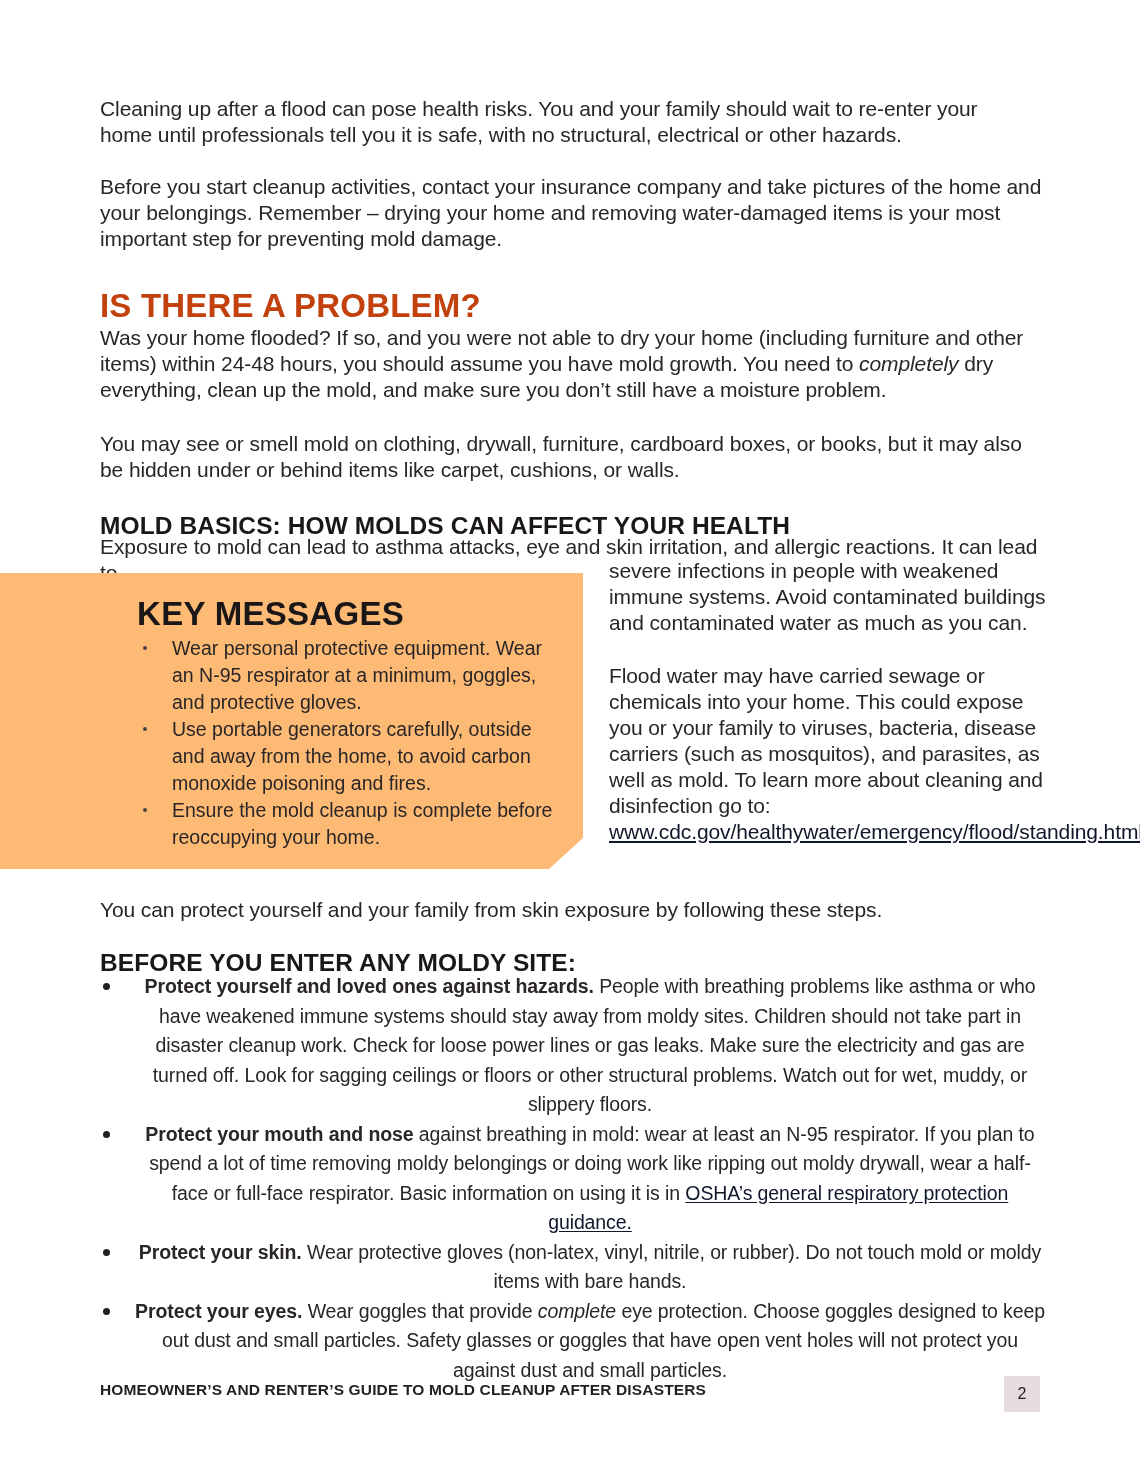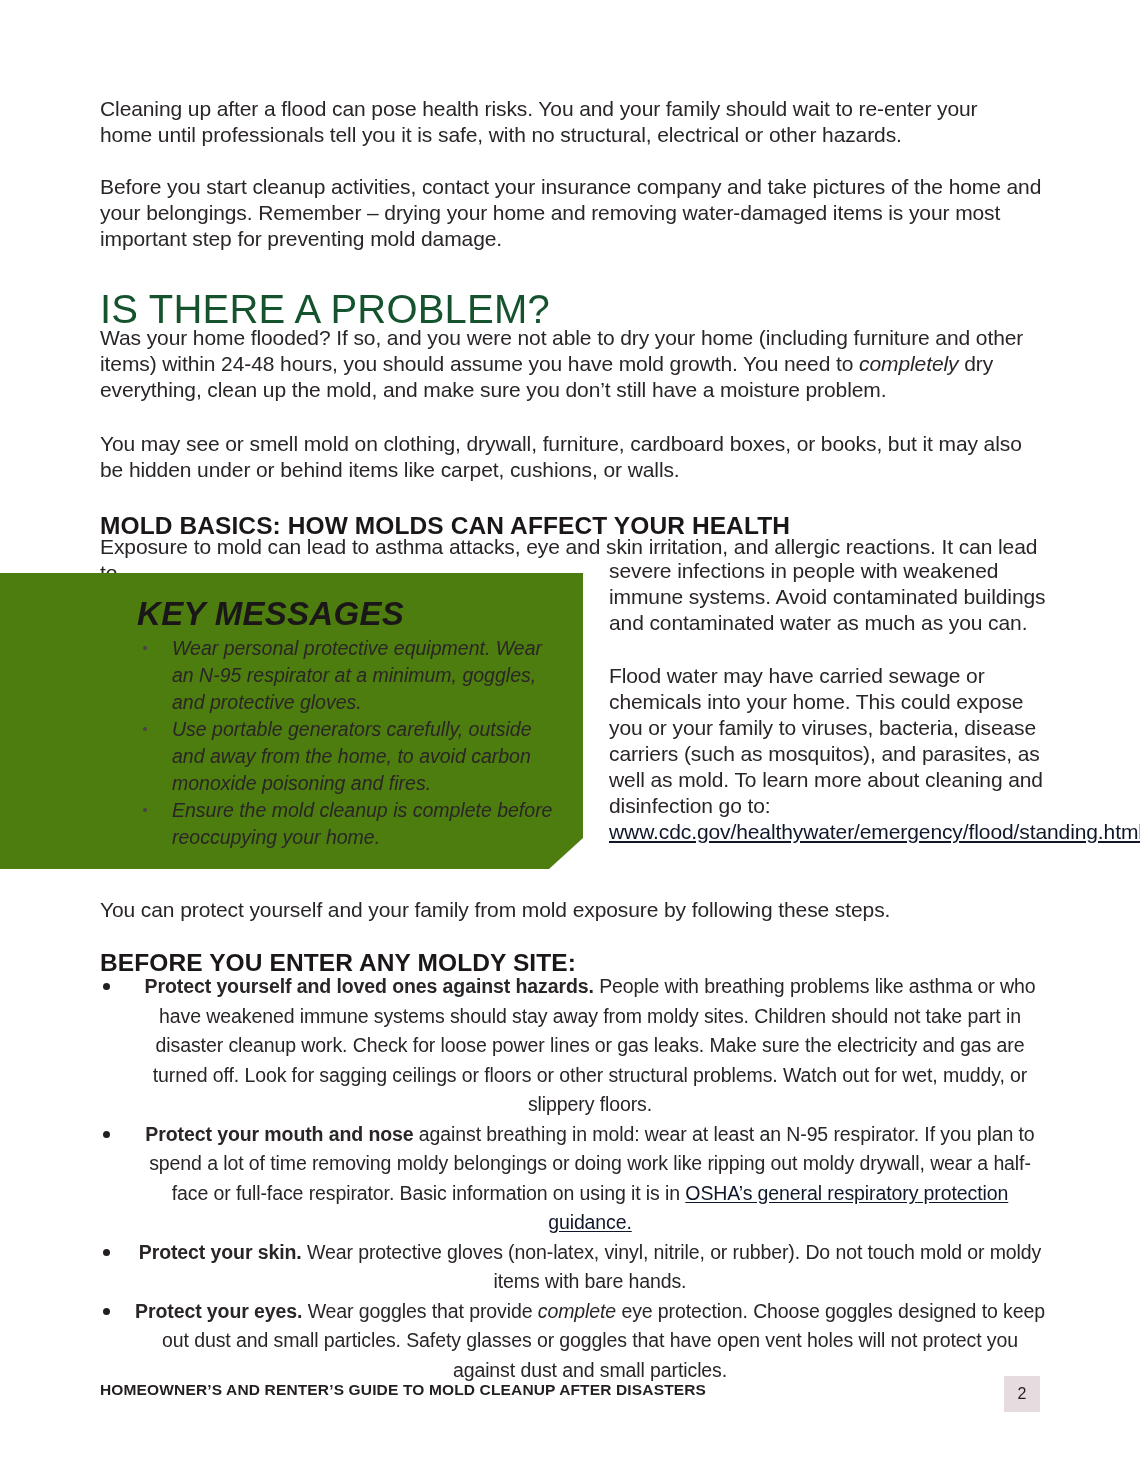--- a/index.html
+++ b/index.html
@@ -23,24 +23,24 @@
   
   .body-text {
     position: absolute;
     font-size: 21px;
     line-height: 26px;
     color: #2a2526;
     letter-spacing: -0.1px;
   }
   .h1 {
     position: absolute;
-    font-size: 40px;
-    font-weight: normal;
+    font-size: 33px;
+    font-weight: bold;
     letter-spacing: 0.2px;
-    color: #14532d;
+    color: #c2410c;
     line-height: 1;
   }
   .h2 {
     position: absolute;
     font-size: 24.5px;
     font-weight: bold;
     letter-spacing: 0.1px;
     color: #1b1718;
     line-height: 1;
     margin-top: 8px;
@@ -54,24 +54,23 @@
     text-underline-offset: 2px;
   }
 
   
   #key-messages {
     position: absolute;
     left: 0px;
     top: 573px;
     width: 583px;
     height: 296px;
-    background: #4d7c0f;
+    background: #fdba74;
     -webkit-clip-path: polygon(0 0, 583px 0, 583px 265px, 549px 296px, 0 296px);
     clip-path: polygon(0 0, 583px 0, 583px 265px, 549px 296px, 0 296px);
-    font-style: italic;
   }
   #key-messages .km-title {
     position: absolute;
     left: 137px;
     top: 24px;
     font-size: 33px;
     font-weight: bold;
     letter-spacing: 0.3px;
     color: #1b1718;
     line-height: 1;
@@ -190,21 +189,21 @@
         <span class="km-bullet"></span>
         <span>Ensure the mold cleanup is complete before reoccupying your home.</span>
       </li>
     </ul>
   </div>
 
   <div class="body-text" style="left:609px; top:558px; width:440px;">severe infections in people with weakened immune systems.  Avoid contaminated buildings and contaminated water as much as you can.</div>
 
   <div class="body-text" style="left:609px; top:663px; width:440px;"><span>Flood water may have carried sewage or chemicals into your home. This could expose you or your family to viruses, bacteria, disease carriers (such as mosquitos), and parasites, as well as mold. To learn more about cleaning and disinfection go to: </span><a class="link" href="#">www.cdc.gov/healthywater/emergency/flood/standing.html</a></div>
 
-  <div class="body-text" style="left:100px; top:897px; width:945px;">You can protect yourself and your family from mold exposure by following these steps.</div>
+  <div class="body-text" style="left:100px; top:897px; width:945px;">You can protect yourself and your family from skin exposure by following these steps.</div>
 
   <div class="h2" style="left:100px; top:943px;">BEFORE YOU ENTER ANY MOLDY SITE:</div>
 
   <ul id="moldy-site-list">
 
     <li>
       <span class="dot"></span><span class="bold">Protect yourself and loved ones against hazards.</span><span> People with breathing problems like asthma or who have weakened immune systems should stay away from moldy sites. Children should not take part in disaster cleanup work. Check for loose power lines or gas leaks. Make sure the electricity and gas are turned off. Look for sagging ceilings or floors or other structural problems. Watch out for wet, muddy, or slippery floors.</span>
     </li>
 
     <li>

